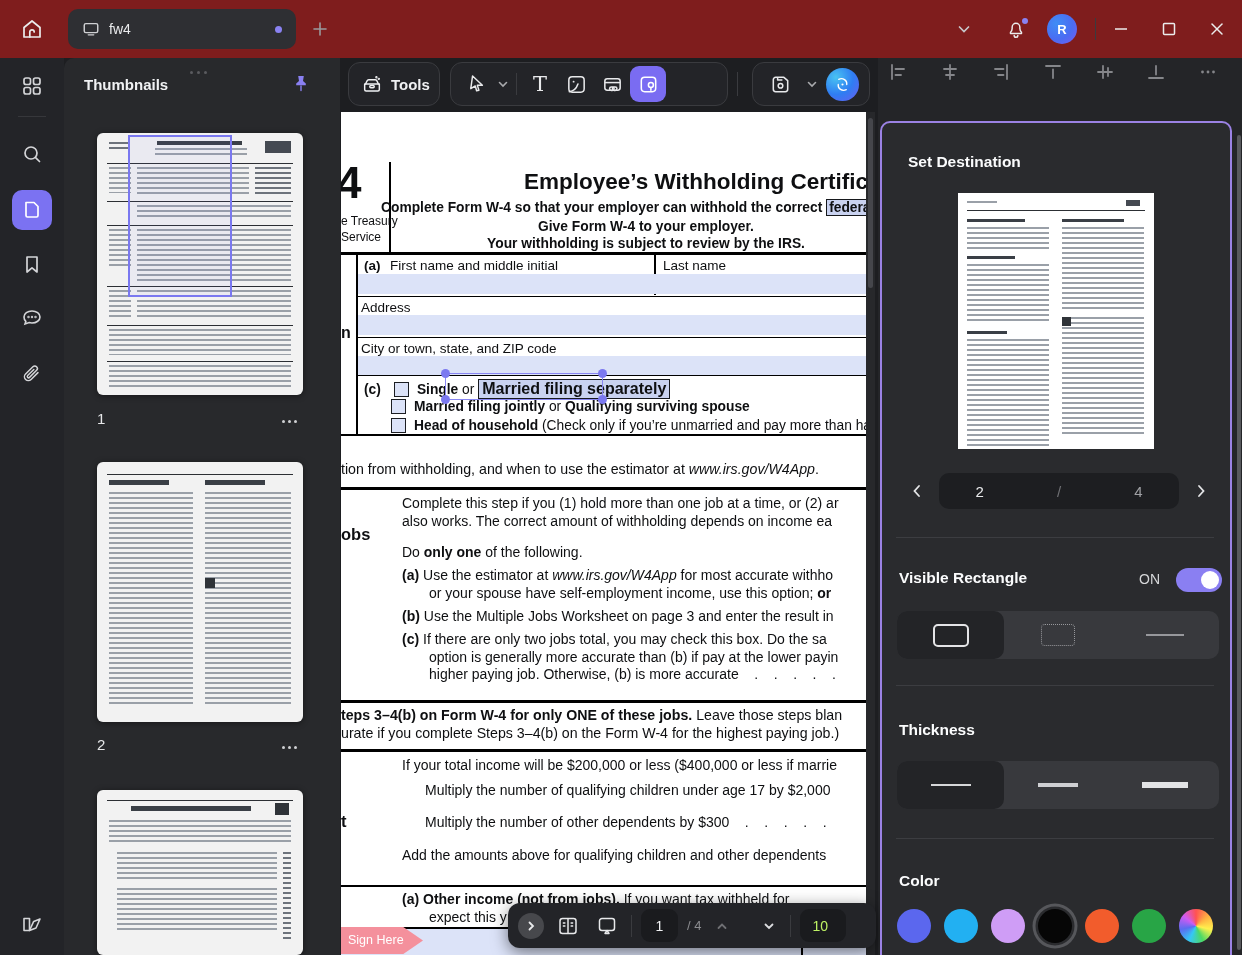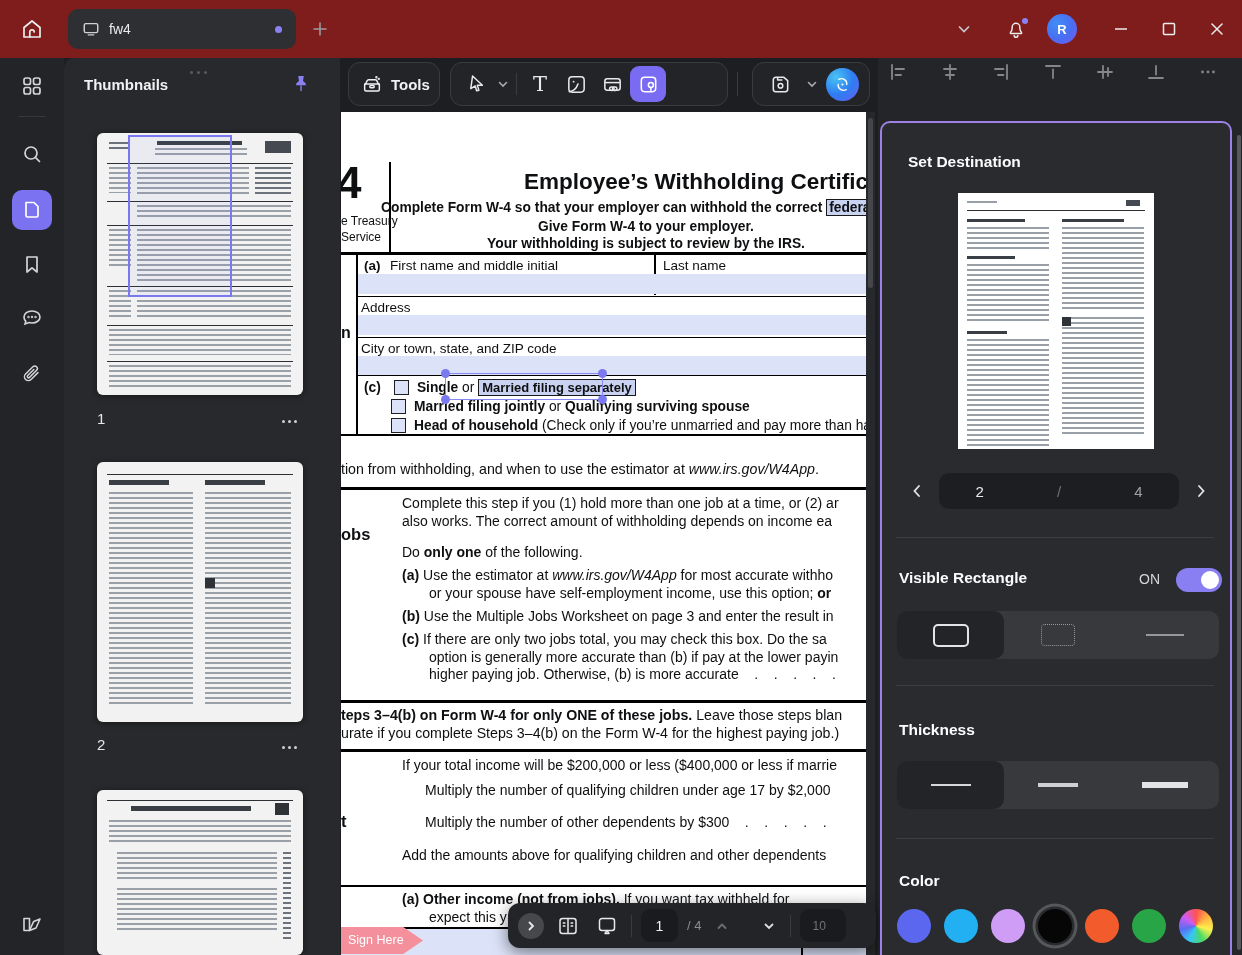--- a/index.html
+++ b/index.html
@@ -89,21 +89,21 @@
   
   .bbar { position:absolute; left:508px; top:903px; width:368px; height:45px; background:#232428; border-radius:12px;
           display:flex; align-items:center; padding:0 10px; gap:9px; box-shadow:0 4px 16px rgba(0,0,0,.5); z-index:10; }
   .bbar-circle { width:26px; height:26px; border-radius:50%; background:#47484c; display:flex; align-items:center; justify-content:center; flex:0 0 auto; }
   .bbar-ico { width:30px; height:30px; display:flex; align-items:center; justify-content:center; flex:0 0 auto; }
   .bbar-sep { width:1px; height:22px; background:#3a3b3f; flex:0 0 auto; }
   .pagebox { width:37px; height:33px; background:#1a1b1e; border-radius:9px; display:flex; align-items:center; justify-content:center;
              font-size:14px; color:#f0f1f3; flex:0 0 auto; }
   .ptotal { font-size:13px; color:#8b8c90; flex:0 0 auto; }
   .zoombox { width:46px; height:33px; background:#1a1b1e; border-radius:9px; display:flex; align-items:center;
-             padding-left:12px; font-size:12px; color:#737373; flex:0 0 auto; overflow:hidden; }
+             padding-left:12px; font-size:14px; color:#bef264; flex:0 0 auto; overflow:hidden; }
 
   
   .rpanel { position:absolute; left:878px; top:58px; width:364px; height:897px; background:#242528; }
   .align-row { position:absolute; left:888px; top:58px; width:330px; height:28px; display:flex;
                justify-content:space-between; align-items:center; color:#85868a; z-index:5; }
   .dest-panel { position:absolute; left:880px; top:121px; width:352px; height:845px; background:#2a2b2e;
                 border:2.5px solid #9b82e4; border-radius:10px; overflow:hidden; z-index:20; }
   .dest-title { position:absolute; left:26px; top:30px; font-size:15.5px; font-weight:bold; color:#fbfcfd; }
   .preview { position:absolute; left:76px; top:70px; width:196px; height:256px; background:#fff; padding:10px 9px; }
   .pcol { position:absolute; top:26px; width:82px; }
@@ -450,21 +450,21 @@
 
     <div class="dl" style="left:20px;top:229px;font-size:13.5px;">City or town, state, and ZIP code</div>
     <div class="band" style="top:244px;height:19px;"></div>
     <div class="dl b" style="left:0;top:212px;font-size:16px;">n</div>
     <div class="rule" style="left:15px;top:263px;width:510px;height:1.2px;"></div>
 
     <div class="crow" style="left:23px;top:267px;">
       <span class="b">(c)</span>
       <span class="cbx" style="margin-left:13px;"></span>
       <span class="b">Single</span><span> or </span>
-      <span class="linkbox" style="font-size:13px;">Married filing separately</span>
+      <span class="linkbox" style="font-size:16px;">Married filing separately</span>
     </div>
     <div class="crow" style="left:50px;top:287px;">
       <span class="cbx"></span>
       <span class="b">Married filing jointly</span><span> or </span><span class="b">Qualifying surviving spouse</span>
     </div>
     <div class="crow" style="left:50px;top:306px;">
       <span class="cbx"></span>
       <span class="b">Head of household</span><span> (Check only if you’re unmarried and pay more than half the costs of ke</span>
     </div>
 

